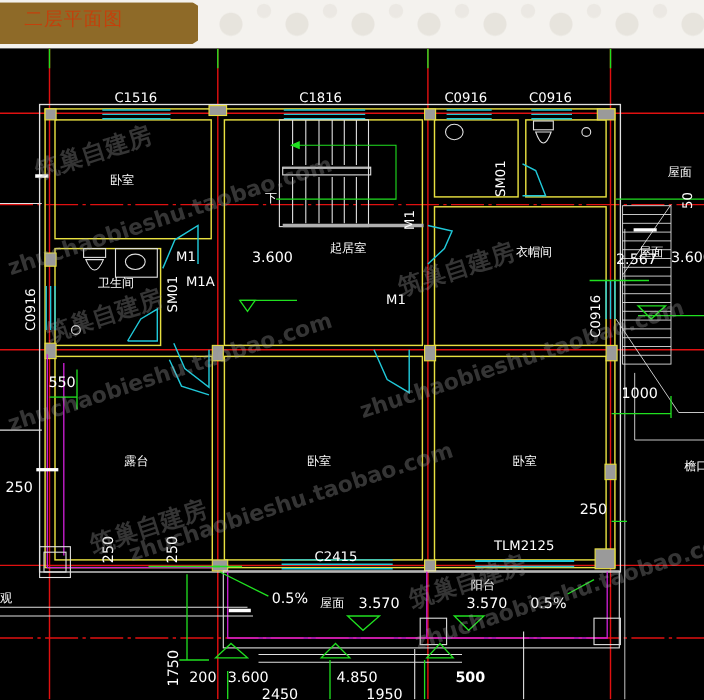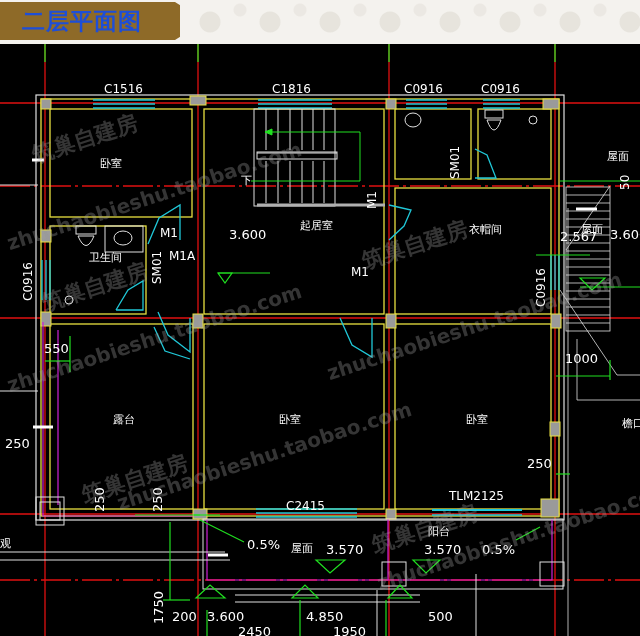--- a/index.html
+++ b/index.html
@@ -3,21 +3,21 @@
 <meta charset="utf-8">
 <style>
   html, body { margin:0; padding:0; }
   body { width:640px; height:636px; position:relative; overflow:hidden; background:#000; font-family:"DejaVu Sans", sans-serif; }
   .header { position:absolute; left:0; top:0; width:640px; height:44px; background:#f4f2ee; }
   .header-pattern { position:absolute; left:190px; top:0; width:450px; height:44px;
     background: radial-gradient(circle at 20px 22px, #e6e3dc 10px, transparent 11px) 0 0/60px 44px,
                 radial-gradient(circle at 50px 10px, #ebe8e2 6px, transparent 7px) 0 0/60px 44px; opacity:0.9; }
   .title-banner { position:absolute; left:0; top:2px; width:180px; height:38px; background:#8e6a28;
     clip-path: polygon(0 0, 175px 0, 205px 19px, 175px 38px, 0 38px); }
-  .title-text { position:absolute; left:22px; top:6px; font-size:23px; font-weight:bold; color:#1d4ed8; letter-spacing:1px; }
+  .title-text { position:absolute; left:22px; top:6px; font-size:17px; font-weight:normal; color:#c2410c; letter-spacing:1px; }
   .plan { position:absolute; left:0; top:44px; width:640px; height:592px; }
   .lbl { position:absolute; color:#fff; white-space:nowrap; line-height:1; }
   .lbl.small { font-size:12px; }
   .lbl.med { font-size:13px; }
   .lbl.room { font-size:11px; }
   .lbl.vert { transform:rotate(-90deg); transform-origin:left top; }
   .watermark { position:absolute; color:rgba(160,160,160,0.33); font-weight:bold; transform:rotate(-18deg); white-space:nowrap; pointer-events:none; }
 </style>
 </head>
 <body>
@@ -288,21 +288,21 @@
 
   
   <div class="lbl med" style="left:16px; top:298px;margin-left:28px;">550</div>
   <div class="lbl med" style="left:5px; top:393px;">250</div>
   <div class="lbl med vert" style="left:93px; top:468px;">250</div>
   <div class="lbl med vert" style="left:151px; top:468px;">250</div>
   <div class="lbl med" style="left:527px; top:413px;">250</div>
   <div class="lbl med" style="left:565px; top:308px;">1000</div>
   <div class="lbl med vert" style="left:152px; top:580px;">1750</div>
   <div class="lbl med" style="left:172px; top:566px;">200</div>
-  <div class="lbl med" style="left:428px; top:566px;">500</div>
+  <div class="lbl med" style="left:414px; top:566px;font-weight:bold;">500</div>
   <div class="lbl small vert" style="left:619px; top:146px;">50</div>
   <div class="lbl med" style="left:238px; top:581px;">2450</div>
   <div class="lbl med" style="left:333px; top:581px;">1950</div>
 
   
   <div class="watermark" style="left:30px; top:80px; font-size:22px;">筑巢自建房</div>
   <div class="watermark" style="left:0px; top:140px; font-size:20px;">zhuchaobieshu.taobao.com</div>
   <div class="watermark" style="left:40px; top:228px; font-size:22px;">筑巢自建房</div>
   <div class="watermark" style="left:0px; top:282px; font-size:20px;">zhuchaobieshu.taobao.com</div>
   <div class="watermark" style="left:360px; top:186px; font-size:22px;">筑巢自建房</div>

